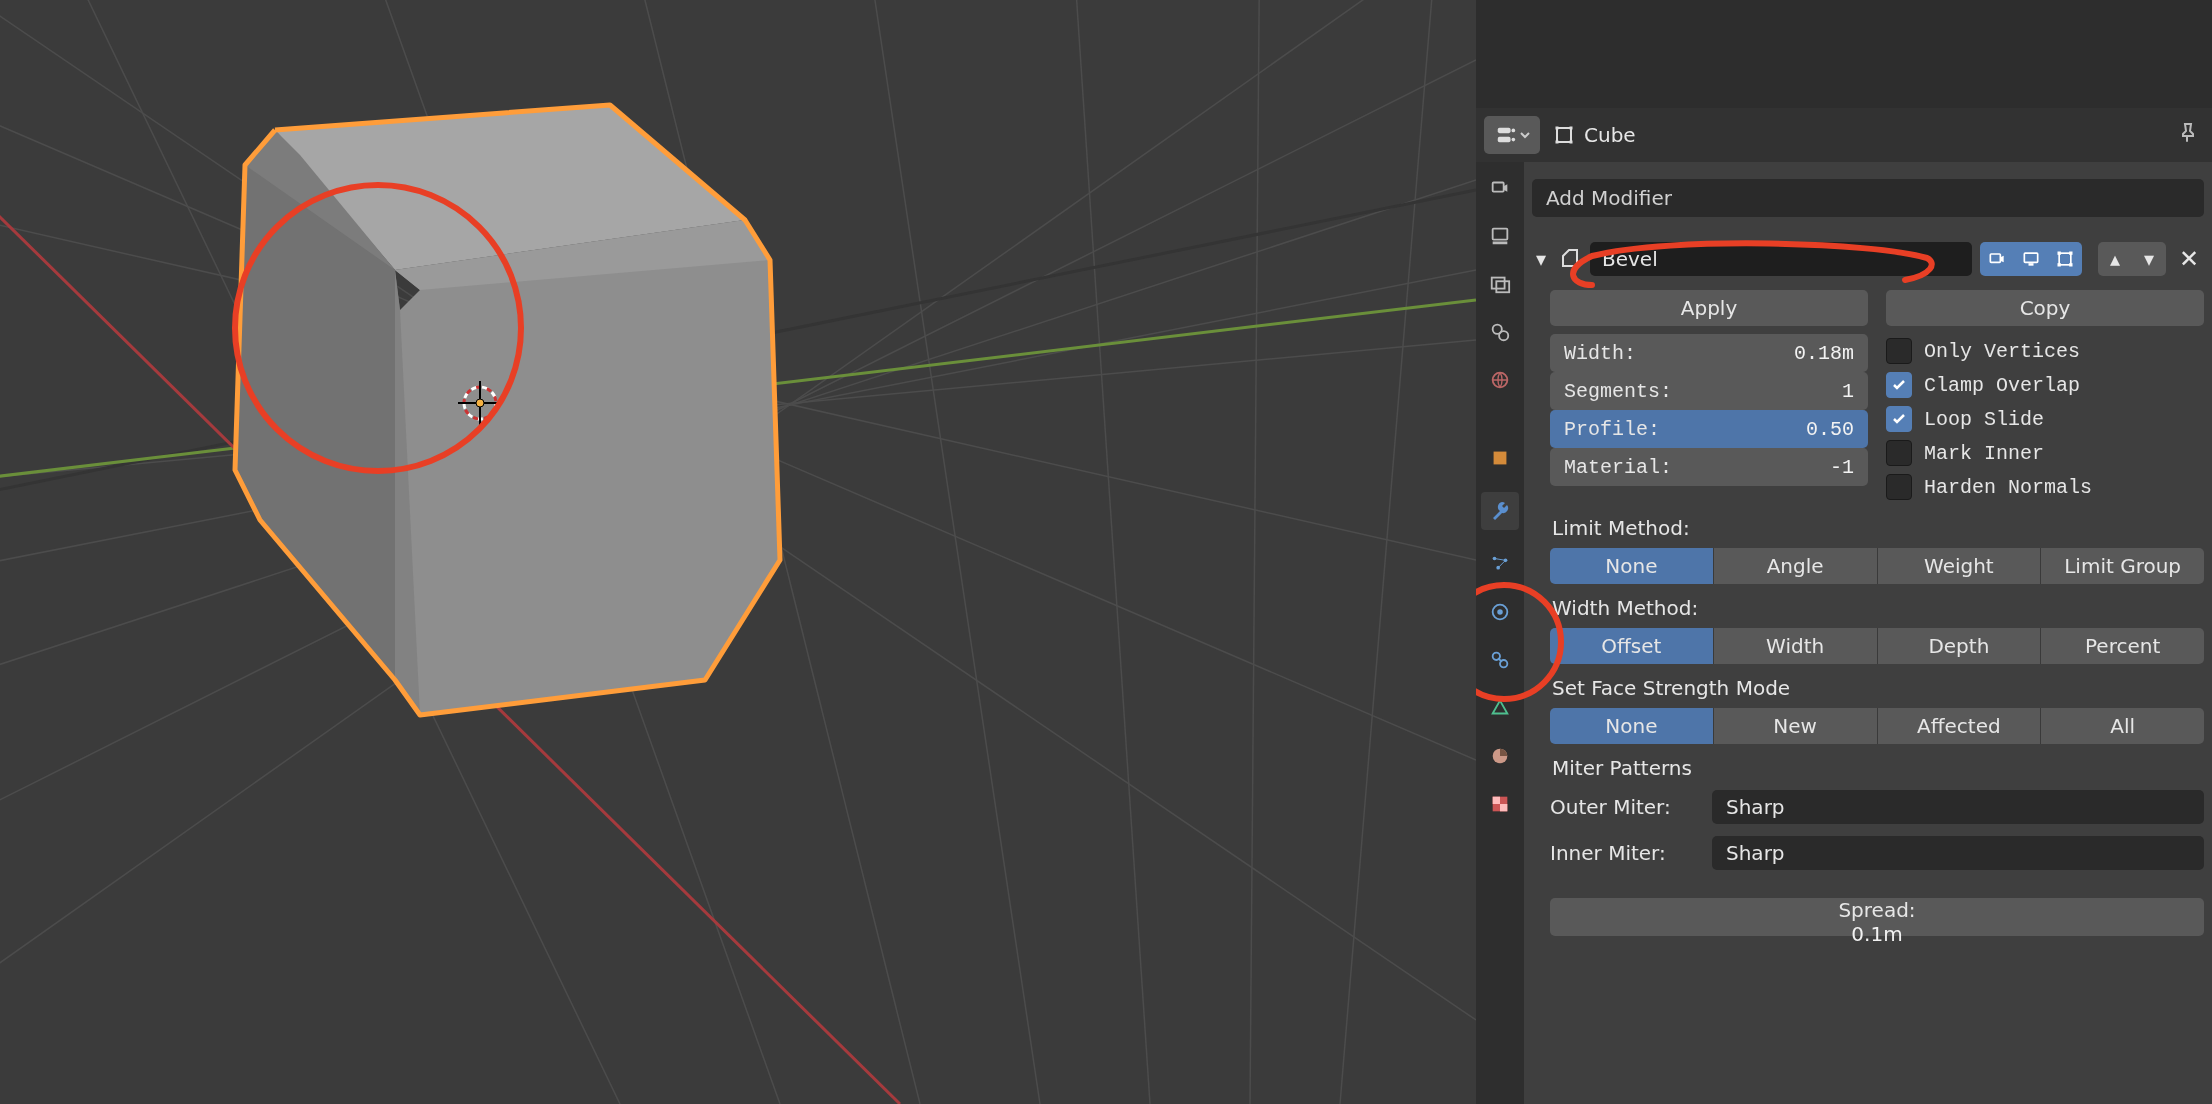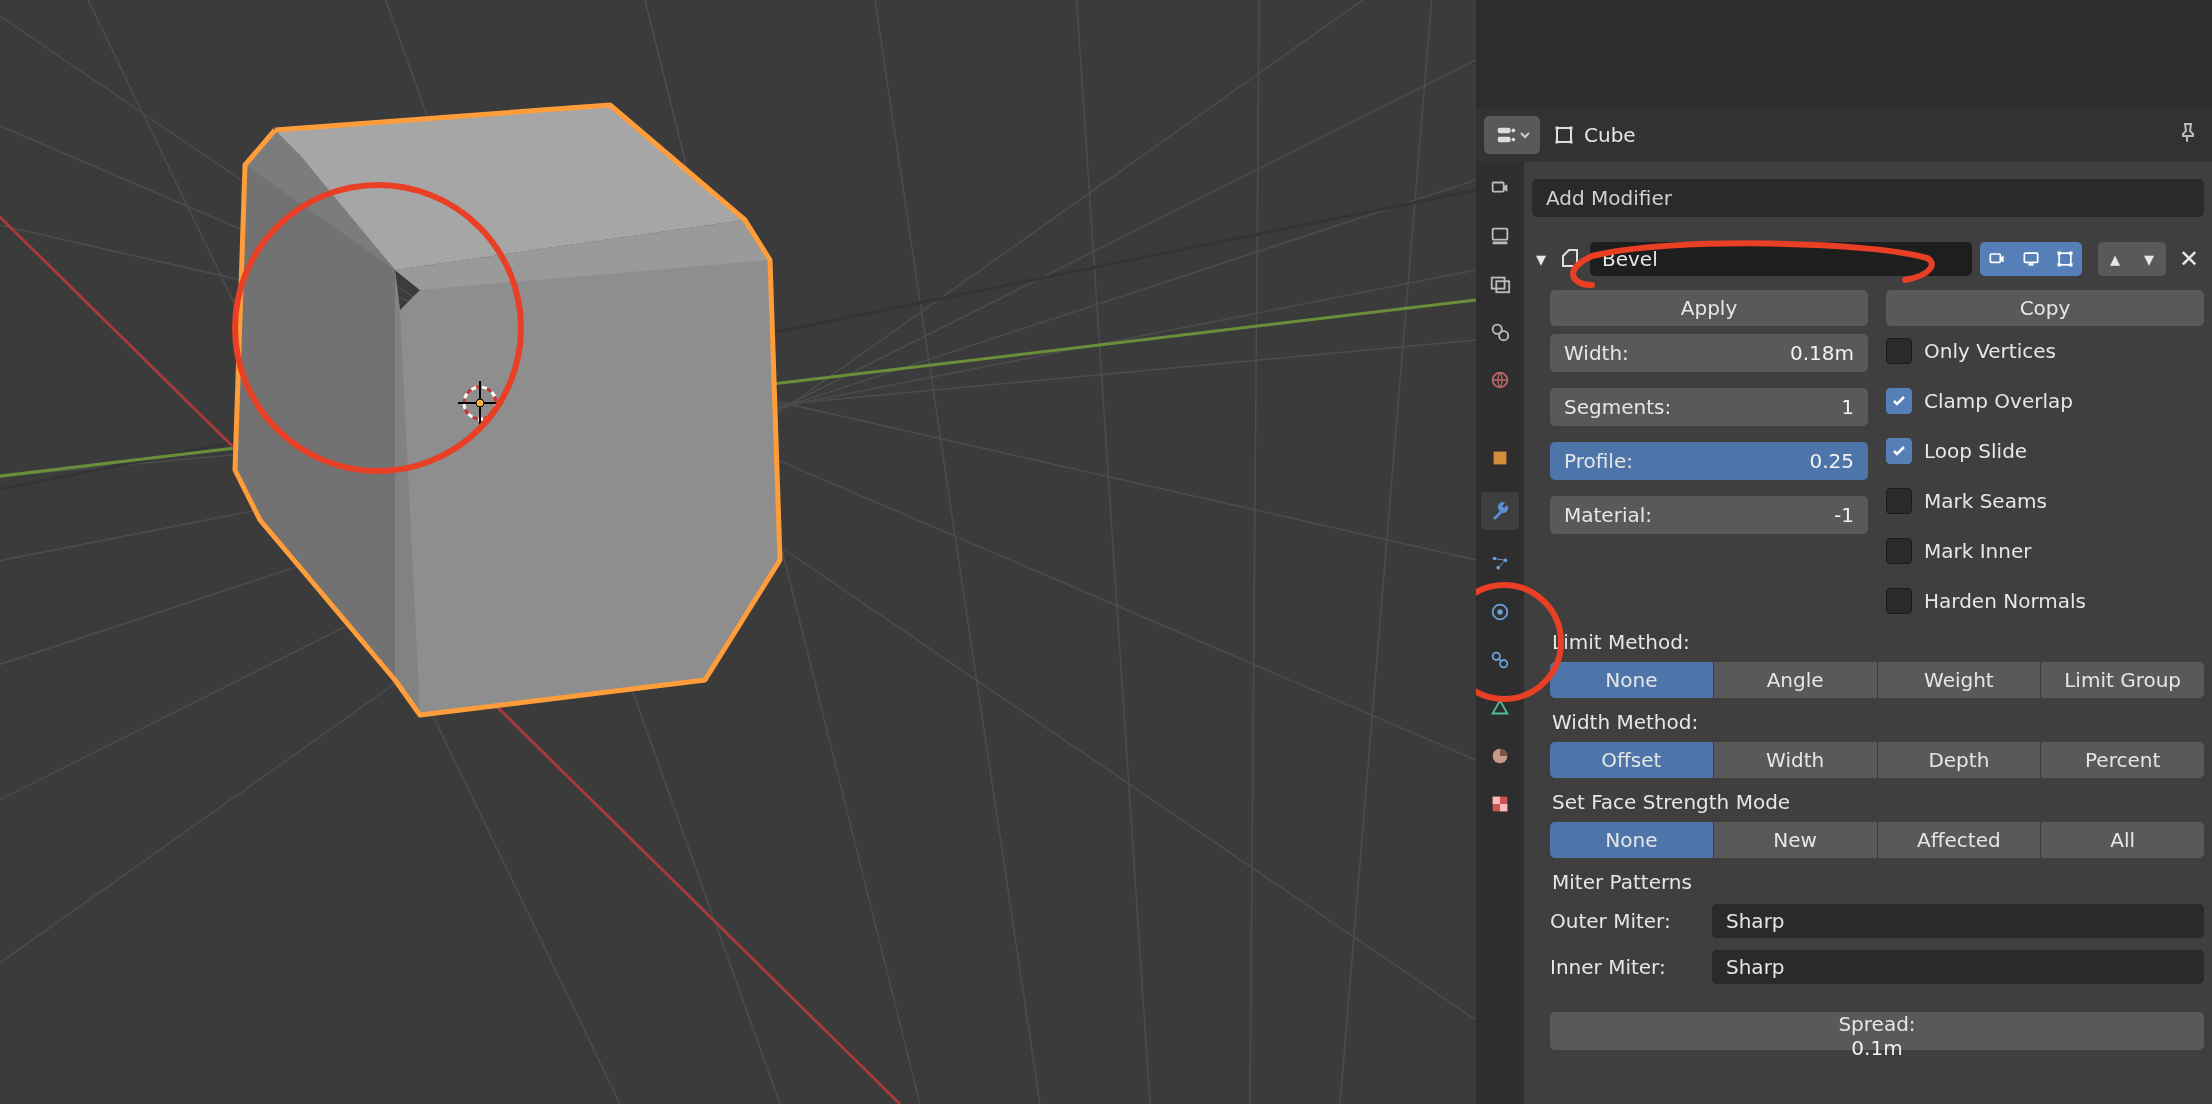--- a/index.html
+++ b/index.html
@@ -45,21 +45,21 @@
   .icon-btn.on{background:var(--accent);}
   .icon-btn.off{background:var(--bg-field);}
   .icon-group{display:flex;gap:0;}
   .icon-group .icon-btn{border-radius:0;}
   .icon-group .icon-btn:first-child{border-top-left-radius:5px;border-bottom-left-radius:5px;}
   .icon-group .icon-btn:last-child{border-top-right-radius:5px;border-bottom-right-radius:5px;}
   .body{padding:6px 8px 0 26px;display:flex;flex-direction:column;gap:8px;}
   .row{display:flex;gap:18px;}
   .btn-wide{flex:1;height:36px;background:var(--bg-field);border-radius:5px;display:flex;align-items:center;justify-content:center;}
   .cols{display:flex;gap:18px;}
-  .col{flex:1;display:flex;flex-direction:column;gap:16px;}
+  .col{flex:1;display:flex;flex-direction:column;gap:0;font-family:Liberation Mono, monospace;}
   .num-field{height:38px;background:var(--bg-field);border-radius:5px;display:flex;align-items:center;justify-content:space-between;padding:0 14px;}
   .num-field.sel{background:var(--accent-flat);}
   .num-field .l{color:var(--fg);}
   .num-field .v{color:#f2f2f2;}
   .check-row{height:34px;display:flex;align-items:center;gap:12px;}
   .cb{width:24px;height:24px;border-radius:4px;background:#2a2a2a;border:1px solid #1a1a1a;display:flex;align-items:center;justify-content:center;}
   .cb.on{background:var(--accent);border-color:var(--accent);}
   .section-label{padding:4px 0 0 2px;color:var(--fg);}
   .seg{display:flex;gap:0;}
   .seg .seg-btn{flex:1;height:36px;background:var(--bg-field);display:flex;align-items:center;justify-content:center;border-right:1px solid #3a3a3a;}
@@ -311,21 +311,21 @@
               <div class="num-field">
                   <span class="l">Width:</span>
                   <span class="v">0.18m</span>
                 </div>
               <div class="num-field">
                   <span class="l">Segments:</span>
                   <span class="v">1</span>
                 </div>
               <div class="num-field sel">
                   <span class="l">Profile:</span>
-                  <span class="v">0.25</span>
+                  <span class="v">0.50</span>
                 </div>
               <div class="num-field">
                   <span class="l">Material:</span>
                   <span class="v">-1</span>
                 </div>
             </div>
             <div class="col">
               <div class="check-row">
                   <span class="cb"></span>
                   <span>Only Vertices</span>
@@ -341,24 +341,20 @@
               <div class="check-row">
                   <span class="cb on">
                     <svg width="16" height="16" viewBox="0 0 16 16">
                       <path d="M3 8l3 3 7-7" stroke="#fff" stroke-width="2.5" fill="none"></path>
                     </svg>
                   </span>
                   <span>Loop Slide</span>
                 </div>
               <div class="check-row">
                   <span class="cb"></span>
-                  <span>Mark Seams</span>
-                </div>
-              <div class="check-row">
-                  <span class="cb"></span>
                   <span>Mark Inner</span>
                 </div>
               <div class="check-row">
                   <span class="cb"></span>
                   <span>Harden Normals</span>
                 </div>
             </div>
           </div>
 
           <div class="section-label">Limit Method:</div>

